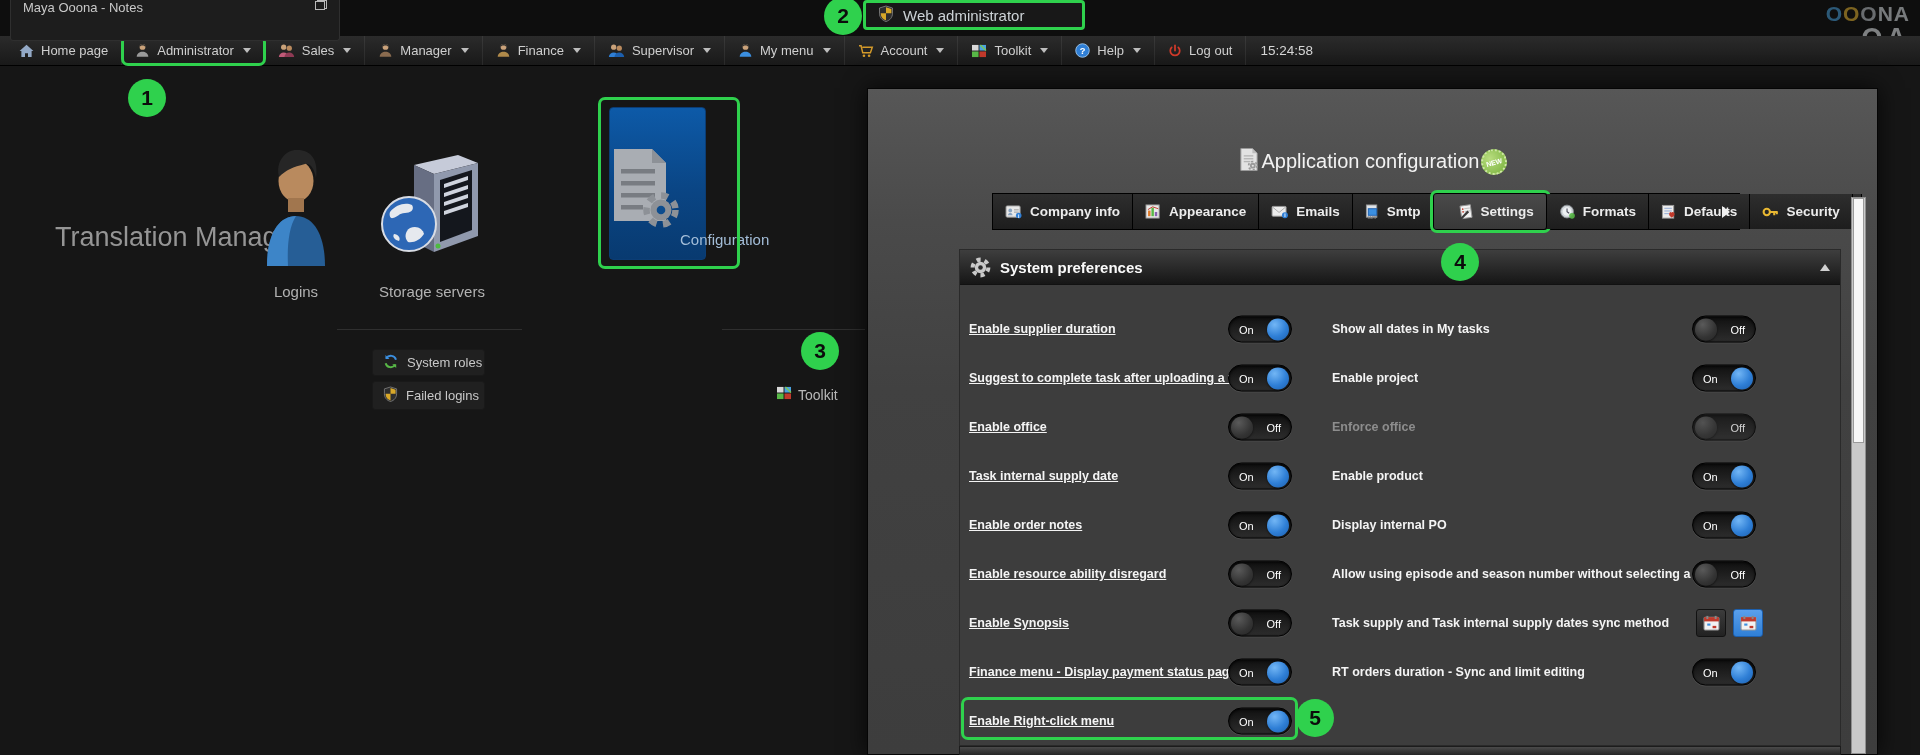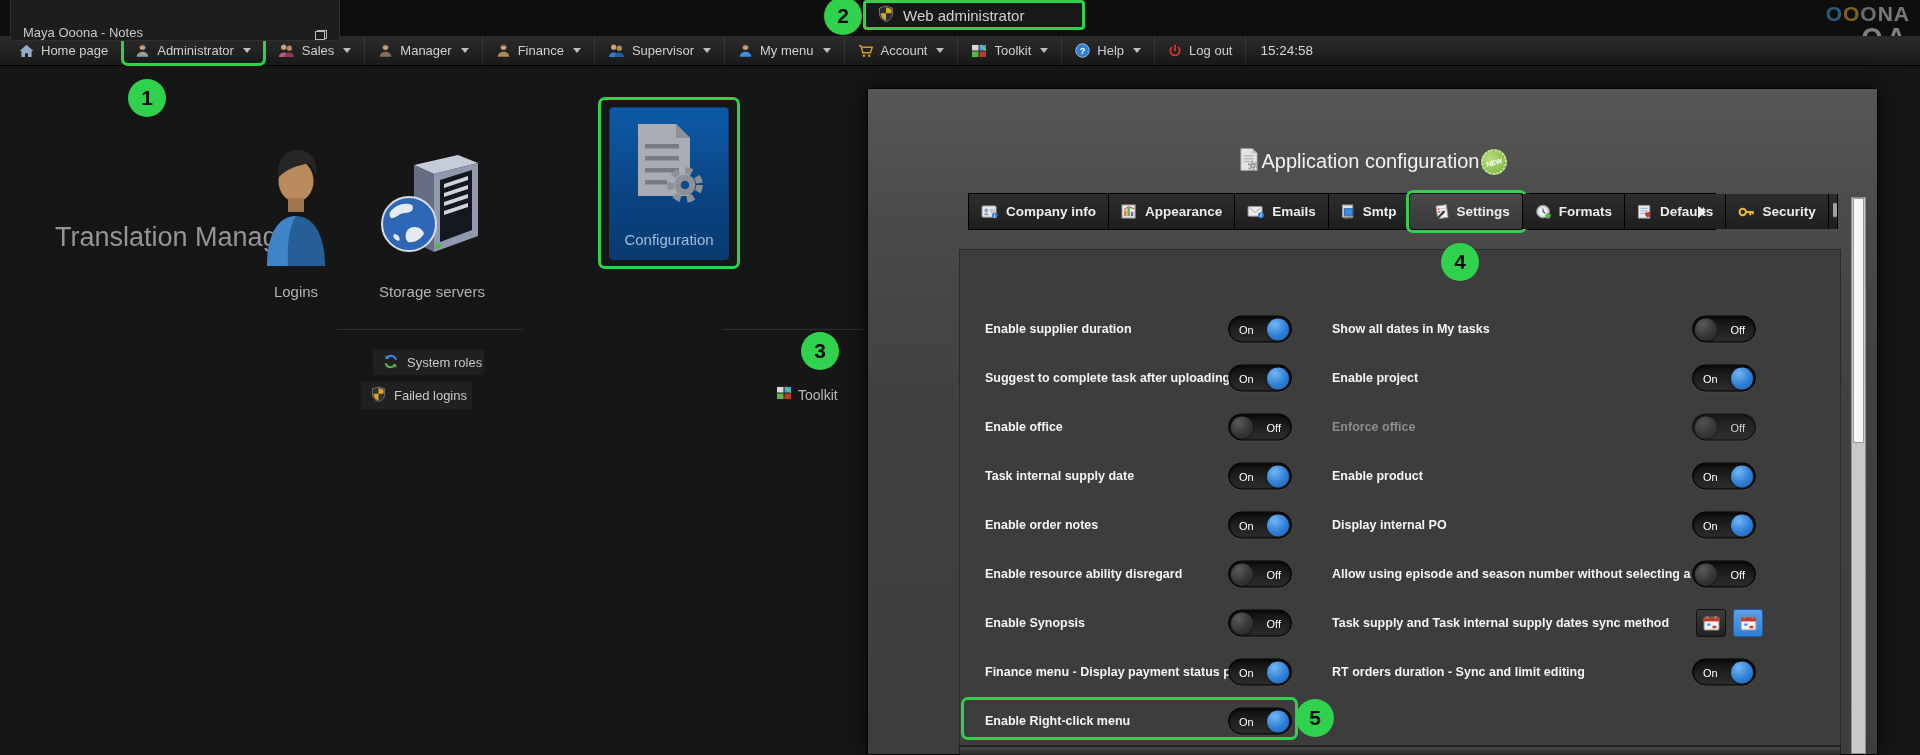--- a/index.html
+++ b/index.html
@@ -4,21 +4,21 @@
 <style>
   html,body{margin:0;padding:0;background:#0a0a0a;}
   .screen{position:relative;width:1920px;height:755px;overflow:hidden;background:#161616;
     font-family:"Liberation Sans",sans-serif;-webkit-font-smoothing:antialiased;}
   .screen *{box-sizing:border-box;}
 
   
   .topstrip{position:absolute;left:0;top:0;width:100%;height:36px;background:#0e0e0e;}
   .win-chip{position:absolute;left:10px;top:0;width:330px;height:41px;background:#1d1d1d;
     border:1px solid #2f2f2f;border-top:none;border-radius:0 0 3px 3px;z-index:3;
-    display:flex;align-items:flex-end;padding:0 12px;color:#c9c9c9;font-size:13px;}
+    display:flex;align-items:flex-start;padding:0 12px;color:#c9c9c9;font-size:13px;}
   .win-chip .title{flex:1;}
   .restore-ic{width:12px;height:10px;position:relative;}
   .restore-ic::before{content:"";position:absolute;right:0;top:0;width:8px;height:7px;border:1.5px solid #b9b9b9;}
   .restore-ic::after{content:"";position:absolute;left:0;bottom:0;width:8px;height:7px;border:1.5px solid #b9b9b9;background:#1d1d1d;}
 
   .webadmin{position:absolute;left:863px;top:0;height:30px;width:222px;z-index:4;
     display:flex;align-items:center;gap:9px;padding:0 12px;background:#181818;
     border:3px solid var(--anno,#2fd14d);border-radius:4px;color:#ccd2d6;font-size:15px;white-space:nowrap;}
 
   .menubar{position:absolute;left:0;top:36px;width:100%;height:30px;z-index:2;
@@ -35,23 +35,23 @@
   
   .qa-logo{position:absolute;right:10px;top:3px;text-align:right;opacity:.5;line-height:1;z-index:1;}
   .qa-l1{font-size:21px;font-weight:700;letter-spacing:1px;}
   .qa-l1 .o1{color:#4aa3e0;}.qa-l1 .o2{color:#e9b832;}.qa-l1 .o3{color:#c3c9cf;}.qa-l1 .na{color:#dfe5ea;}
   .qa-l2{font-size:27px;font-weight:700;color:#eef2f5;letter-spacing:4px;margin-top:1px;}
 
   
   .ws-title{position:absolute;left:55px;top:222px;font-size:27px;color:#959595;z-index:1;}
   .tile-icon{position:absolute;z-index:1;}
   .tile-label{position:absolute;font-size:15px;color:#b2b2b2;text-align:center;z-index:1;}
-  .config-tile{position:absolute;left:609px;top:107px;width:120px;height:153px;border-radius:4px;z-index:1;
+  .config-tile{position:absolute;left:609px;top:107px;width:97px;height:153px;border-radius:4px;z-index:1;
     background:linear-gradient(180deg,#0d5aa8 0%,#0a4584 55%,#083a70 100%);border:1px solid #0b3d75;
-    display:flex;flex-direction:column;align-items:center;cursor:pointer;}
+    display:flex;flex-direction:row;align-items:center;cursor:pointer;}
   .config-tile .icon{margin-top:14px;}
   .config-label{margin-top:auto;margin-bottom:11px;font-size:15px;color:#a3bdd8;}
   .hr-line{position:absolute;height:1px;background:#2f2f2f;z-index:1;}
   .ws-btn{position:absolute;display:flex;align-items:center;gap:8px;padding:0 10px;height:27px;
     background:#202020;border:1px solid #191919;border-radius:3px;color:#c8c8c8;font-size:13px;cursor:pointer;z-index:1;white-space:nowrap;}
   .toolkit-sc{position:absolute;display:flex;align-items:center;gap:6px;color:#b8b8b8;font-size:14px;cursor:pointer;z-index:1;}
 
   
   .anno-circle{position:absolute;width:38px;height:38px;border-radius:50%;background:var(--anno,#2fd14d);
     color:#0c0c0c;font-weight:700;font-size:21px;display:flex;align-items:center;justify-content:center;z-index:40;}
@@ -72,21 +72,21 @@
   .wc-close::before,.wc-close::after{content:"";position:absolute;left:-1px;top:4px;width:15px;height:2.4px;background:#e2e2e2;}
   .wc-close::before{transform:rotate(45deg);} .wc-close::after{transform:rotate(-45deg);}
 
   .dlg-header{position:absolute;left:0;top:44px;width:100%;height:57px;
     display:flex;align-items:center;justify-content:center;gap:2px;color:#f2f2f2;}
   .dlg-header .h-title{font-size:20px;}
   .newbadge{width:26px;height:26px;border-radius:50%;background:radial-gradient(circle at 35% 30%,#b9dd7f,#79b23e);
     border:2px dotted #cfe8a5;display:flex;align-items:center;justify-content:center;
     color:#fff;font-size:7px;font-weight:700;transform:rotate(-15deg);}
 
-  .tabsbar{position:absolute;left:100px;top:104px;width:748px;height:37px;background:#161616;
+  .tabsbar{position:absolute;left:124px;top:104px;width:748px;height:37px;background:#161616;
     border:1px solid #000;display:flex;align-items:stretch;text-align:center;}
   .tab{display:flex;align-items:center;gap:7px;padding:0 12px;cursor:pointer;white-space:nowrap;
     background:linear-gradient(180deg,#2e2e2e,#1d1d1d);border-right:1px solid #000;
     color:#ececec;font-size:13.5px;font-weight:600;}
   .tab.selected{background:linear-gradient(180deg,#4a4a4a,#383838);padding-left:24px;}
   .tab.selected.annotated{outline:3px solid var(--anno,#2fd14d);outline-offset:1px;border-radius:3px;}
   .tab.partial{width:30px;overflow:hidden;padding:0 4px;}
   .tabs-arrow{position:absolute;right:9px;top:12px;width:0;height:0;
     border-top:6px solid transparent;border-bottom:6px solid transparent;border-left:8px solid #f0f0f0;cursor:pointer;}
 
@@ -98,21 +98,21 @@
   .group-header{position:absolute;left:0;top:0;width:100%;height:35px;
     background:linear-gradient(180deg,#3e3e3e,#161616);border-bottom:1px solid #111;
     display:flex;align-items:center;padding:0 10px;color:#fafafa;font-size:15px;font-weight:700;}
   .group-header .icon{margin-right:9px;display:flex;}
   .collapse-tri{margin-left:auto;width:0;height:0;border-left:5px solid transparent;border-right:5px solid transparent;border-bottom:7px solid #d0d0d0;cursor:pointer;}
   .next-section{position:absolute;left:91px;top:657px;width:882px;height:10px;
     background:linear-gradient(180deg,#4a4a4a,#252525);border:1px solid #1c1c1c;}
 
   .pref-row{position:absolute;left:0;width:100%;height:44px;}
   .pref-label{position:absolute;top:50%;transform:translateY(-50%);font-size:12.5px;font-weight:700;color:#f4f4f4;white-space:nowrap;}
-  .pref-label.l{left:25px;width:246px;}
+  .pref-label.l{left:9px;width:246px;text-decoration:underline;}
   .pref-label.r{left:372px;width:356px;}
   .pref-label.disabled{color:#8d8d8d;}
 
   .toggle{position:absolute;top:50%;transform:translateY(-50%);width:64px;height:27px;border-radius:14px;
     background:linear-gradient(180deg,#101010,#2d2d2d);border:1px solid #000;cursor:pointer;
     box-shadow:inset 0 1px 3px rgba(0,0,0,.85),0 1px 0 rgba(255,255,255,.07);
     display:flex;align-items:center;justify-content:space-between;}
   .toggle.tgl-l{left:268px;} .toggle.tgl-r{left:732px;}
   .toggle .t-label{font-size:11px;font-weight:400;color:#fff;}
   .toggle.on{padding:0 2px 0 10px;} .toggle.off{padding:0 10px 0 2px;}
@@ -335,21 +335,21 @@
 
   <div class="ws-btn" style="left:372px;top:349px;width:113px;">
     <span class="icon" id="refresh-icon"><svg width="16" height="15" viewBox="0 0 17 16">
           <path d="M13.8 6.2A5.6 5.6 0 0 0 3.6 4.6" fill="none" stroke="#3b8fe0" stroke-width="2.1"></path>
           <path d="M2.6 1v4.2h4.2z" fill="#3b8fe0"></path>
           <path d="M2.8 9.8a5.6 5.6 0 0 0 10.2 1.6" fill="none" stroke="#58b847" stroke-width="2.1"></path>
           <path d="M14 15v-4.2H9.8z" fill="#58b847"></path>
         </svg></span>
     <span>System roles</span>
   </div>
-  <div class="ws-btn" style="left:360px;top:381px;width:113px;height:29px;text-align:right;">
+  <div class="ws-btn" style="left:372px;top:381px;width:113px;height:29px;text-align:right;">
     <span class="icon" id="failed-icon"><svg width="15" height="16" viewBox="0 0 16 17">
           <path d="M8 1 14.5 3v5.2C14.5 12.6 11.8 15.4 8 16.5 4.2 15.4 1.5 12.6 1.5 8.2V3z" fill="#2e2e2e" stroke="#888" stroke-width=".8"></path>
           <path d="M8 2.2 13.4 3.9v4.3H8z" fill="#d8a829"></path>
           <path d="M8 8.2v7.1c-3-.9-5.2-3.2-5.3-7.1z" fill="#d8a829"></path>
         </svg></span>
     <span>Failed logins</span>
   </div>
   <div class="toolkit-sc" style="left:776px;top:386px;">
     <span class="icon" id="toolkit-big-icon"><svg width="16" height="14" viewBox="0 0 17 15">
           <rect x="1" y="1" width="7" height="6" fill="#d8d8d8"></rect>
@@ -481,20 +481,31 @@
               <rect x="0" y="2" width="4" height="13" fill="#9aa0a6"></rect>
               <circle cx="9.5" cy="8.5" r="6" fill="#e9b832"></circle>
               <circle cx="9.5" cy="8.5" r="2.6" fill="#2f2f2f"></circle>
               <path d="M15.5 2.5a6 6 0 0 1 0 12z" fill="#3b8fe0"></path>
             </svg></span>
       </div>
       <span class="tabs-arrow"></span>
     </div>
 
     <div class="group">
+      <div class="group-header">
+        <span class="icon" id="gear-icon">
+            <svg width="21" height="21" viewBox="0 0 24 24">
+              <circle cx="12" cy="12" r="6.5" fill="#c9c9c9"></circle>
+              <circle cx="12" cy="12" r="9" fill="none" stroke="#c9c9c9" stroke-width="4.6" stroke-dasharray="4.7 4.7"></circle>
+              <circle cx="12" cy="12" r="2.6" fill="#2a2a2a"></circle>
+            </svg>
+          </span>
+        <span>System preferences</span>
+        <span class="collapse-tri"></span>
+      </div>
       <div id="rows">
           <div class="pref-row" style="top: 57px;">
             <span class="pref-label l">Enable supplier duration</span>
             <div class="toggle on tgl-l">
               <span class="t-label">On</span>
               <span class="knob"></span>
             </div>
             <span class="pref-label r">Show all dates in My tasks</span>
             <div class="toggle off tgl-r">
               <span class="knob"></span>

